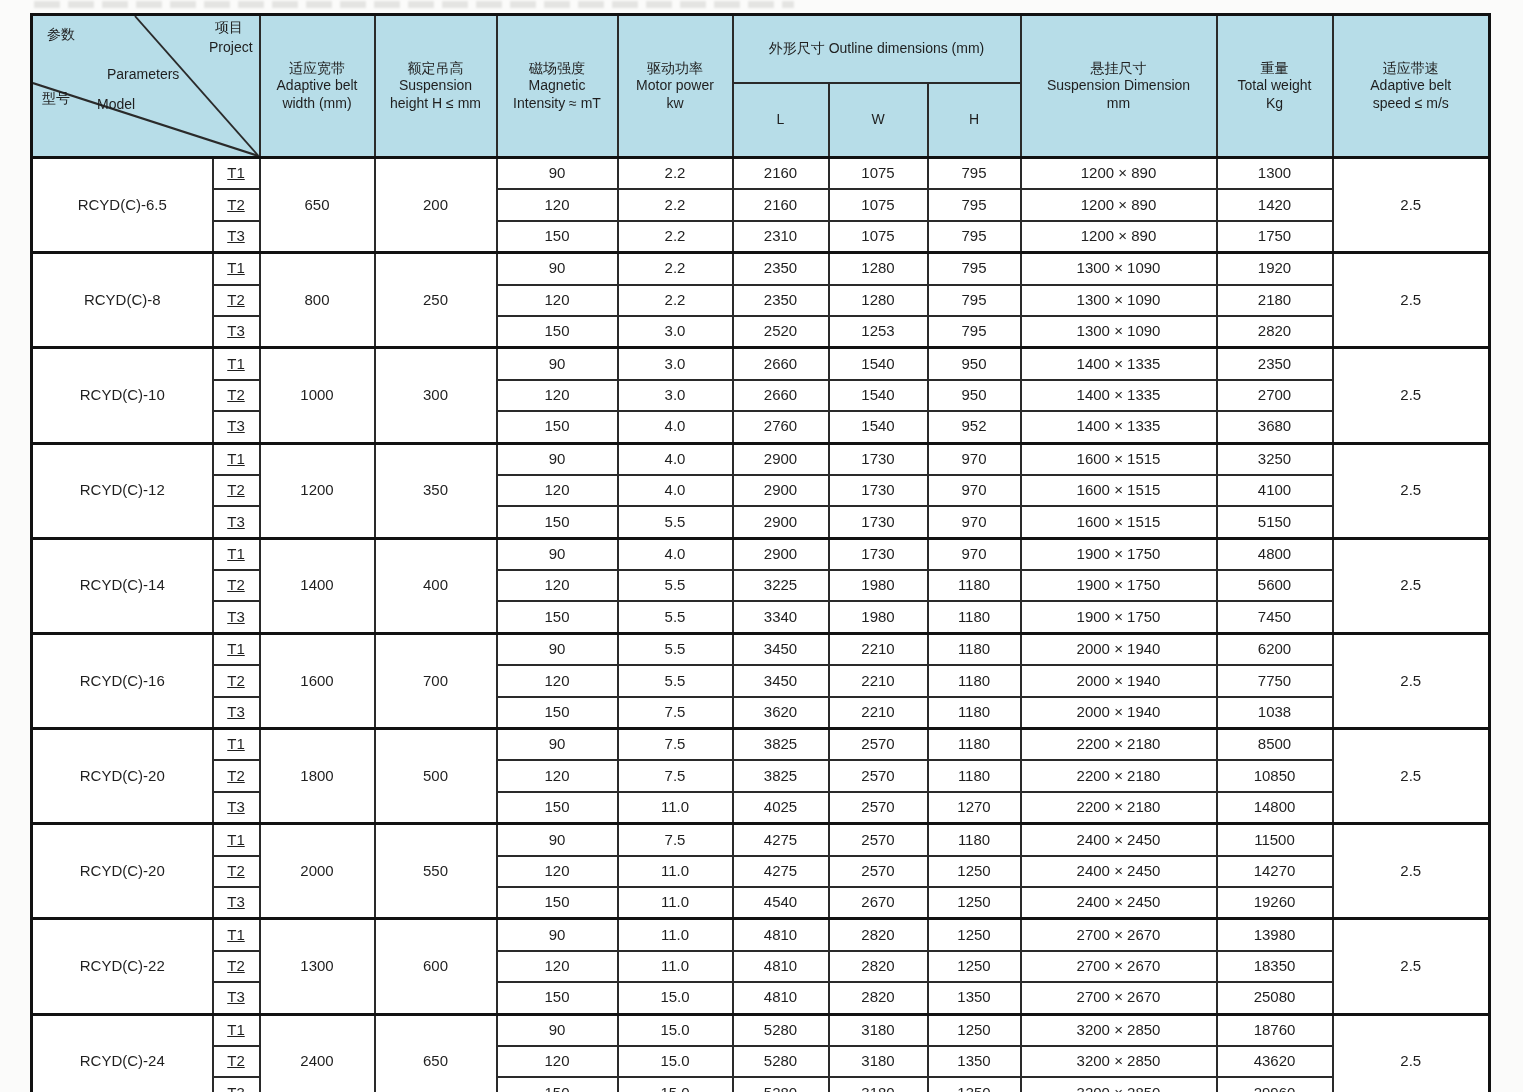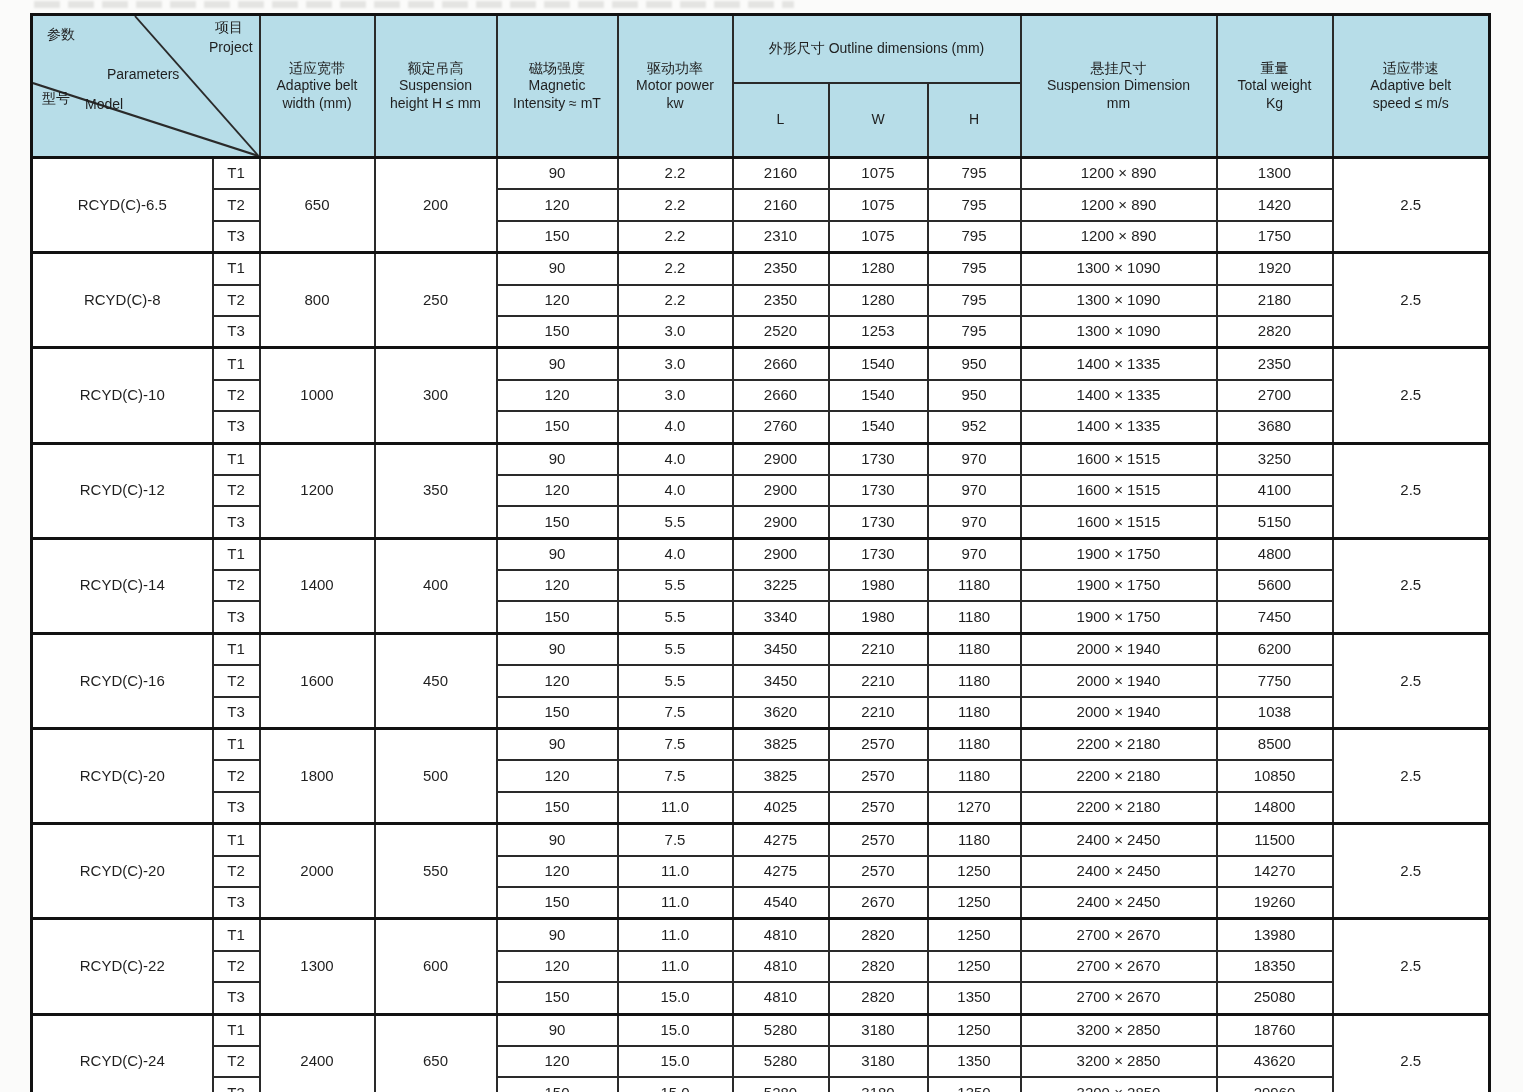--- a/index.html
+++ b/index.html
@@ -50,22 +50,22 @@
     text-align:right;
     text-decoration:underline;
   }
   .corner svg{position:absolute;left:0;top:0;width:100%;height:100%;}
   .corner .lbl{position:absolute;font-size:14px;white-space:nowrap;}
   .lbl-params-cn{left:14px;top:10px;font-size:15px;}
   .lbl-params-en{left:48px;top:50px;margin-left:26px;}
   .lbl-project-cn{left:158px;top:3px;font-size:15px;margin-left:24px;}
   .lbl-project-en{left:176px;top:23px;}
   .lbl-model-cn{left:9px;top:74px;font-size:15px;}
-  .lbl-model-en{left:52px;top:80px;}
-  .tcol{font-size:14.5px;}
+  .lbl-model-en{left:64px;top:80px;}
+  .tcol{font-size:14.5px;text-decoration:underline;}
 </style>
 </head>
 <body>
 
 <div class="crop-artifact"></div>
 
 <table class="spec">
   <colgroup>
     <col style="width:181px">
       <col style="width:47px">
@@ -291,21 +291,21 @@
         <td>3340</td>
         <td>1980</td>
         <td>1180</td>
         <td>1900 × 1750</td>
         <td>7450</td>
       </tr>
       <tr class="block-start">
         <td rowspan="3">RCYD(C)-16</td>
         <td class="tcol">T1</td>
         <td rowspan="3">1600</td>
-        <td rowspan="3">450</td>
+        <td rowspan="3">700</td>
         <td>90</td>
         <td>5.5</td>
         <td>3450</td>
         <td>2210</td>
         <td>1180</td>
         <td>2000 × 1940</td>
         <td>6200</td>
         <td rowspan="3">2.5</td>
       </tr>
       <tr>

